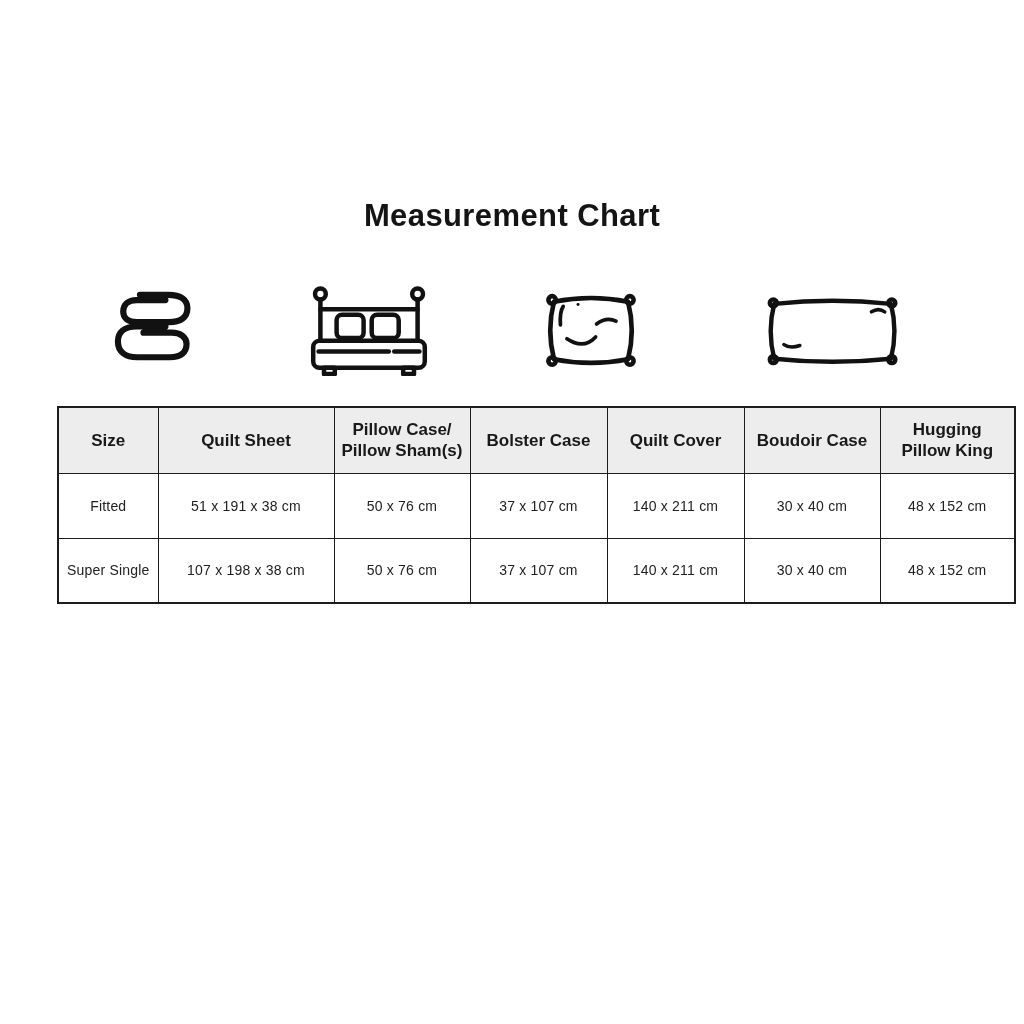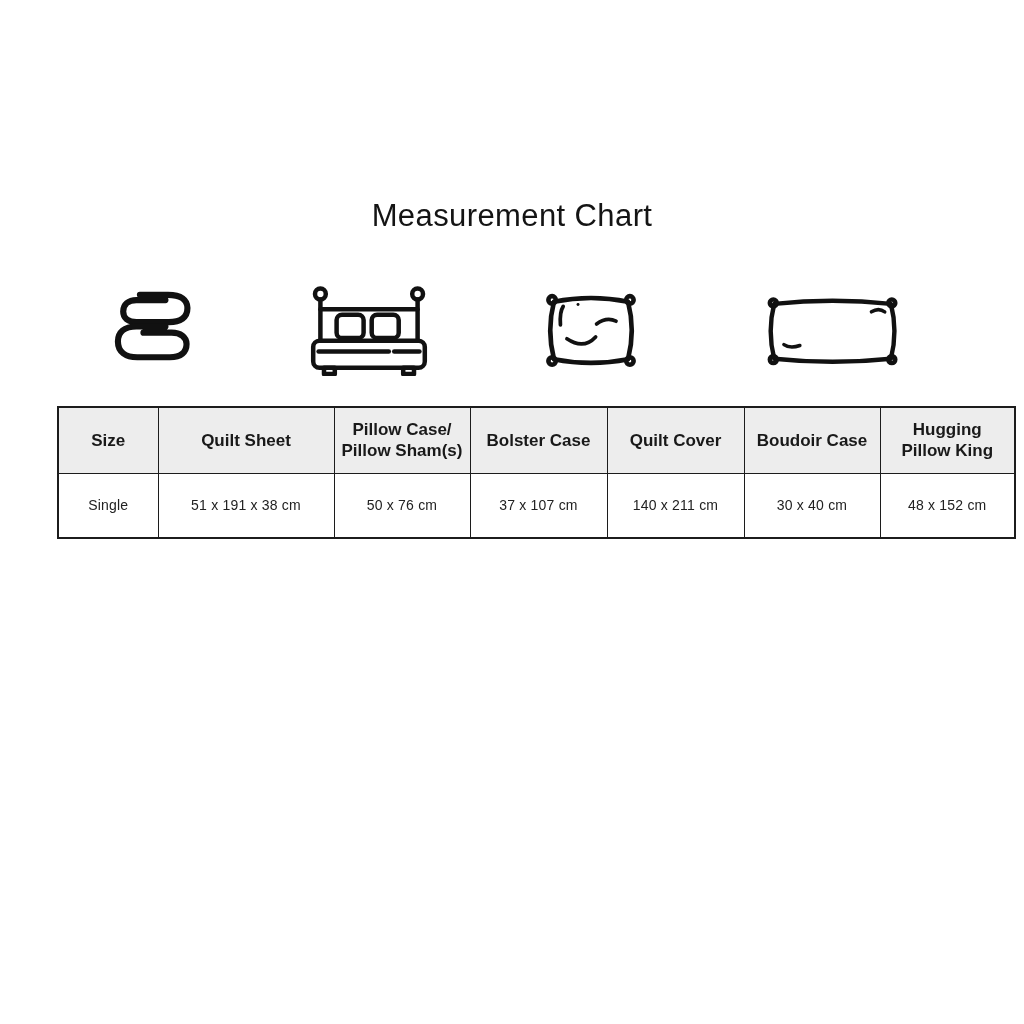--- a/index.html
+++ b/index.html
@@ -16,21 +16,21 @@
     background:var(--bg);
     font-family:"Liberation Sans","DejaVu Sans",sans-serif;
     color:var(--text);
     overflow:hidden;
   }
   .title{
     position:absolute;
     top:198px;left:0;width:1024px;
     text-align:center;
     font-size:31px;
-    font-weight:400;
+    font-weight:700;
     letter-spacing:.4px;
     color:#141414;
   }
   .icon-row{
     position:absolute;
     top:282px;left:110px;width:805px;height:95px;
     display:flex;
     justify-content:space-between;
     align-items:center;
   }
@@ -144,22 +144,31 @@
 Pillow Sham(s)</th>
           <th>Bolster Case</th>
           <th>Quilt Cover</th>
           <th>Boudoir Case</th>
           <th>Hugging
 Pillow King</th>
         </tr>
     </thead>
     <tbody id="table-body">
         <tr>
-          <td>Single</td>
+          <td>Fitted</td>
           <td>51 x 191 x 38 cm</td>
+          <td>50 x 76 cm</td>
+          <td>37 x 107 cm</td>
+          <td>140 x 211 cm</td>
+          <td>30 x 40 cm</td>
+          <td>48 x 152 cm</td>
+        </tr>
+        <tr>
+          <td>Super Single</td>
+          <td>107 x 198 x 38 cm</td>
           <td>50 x 76 cm</td>
           <td>37 x 107 cm</td>
           <td>140 x 211 cm</td>
           <td>30 x 40 cm</td>
           <td>48 x 152 cm</td>
         </tr>
       </tbody>
   </table>
 
 </div>

